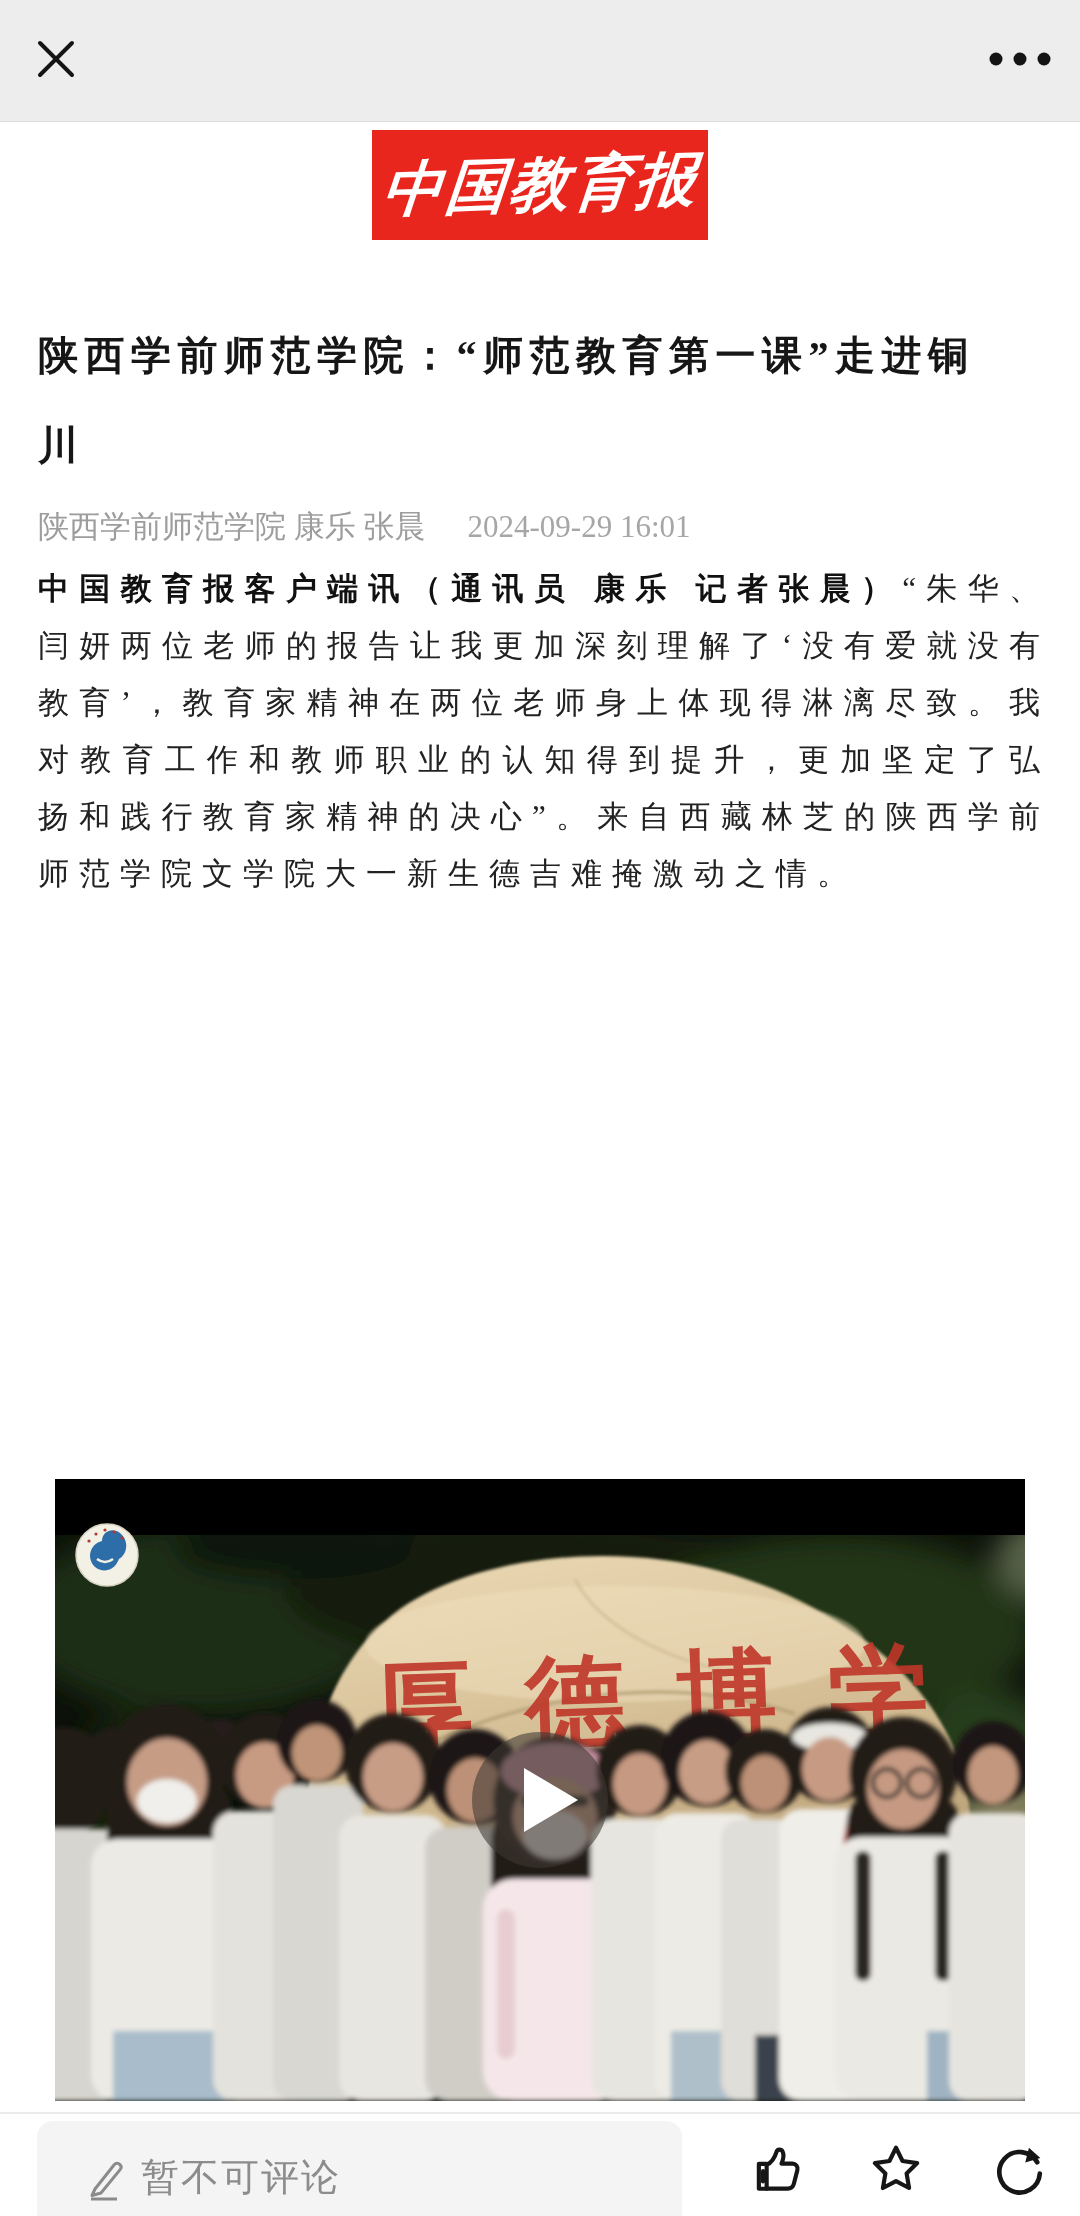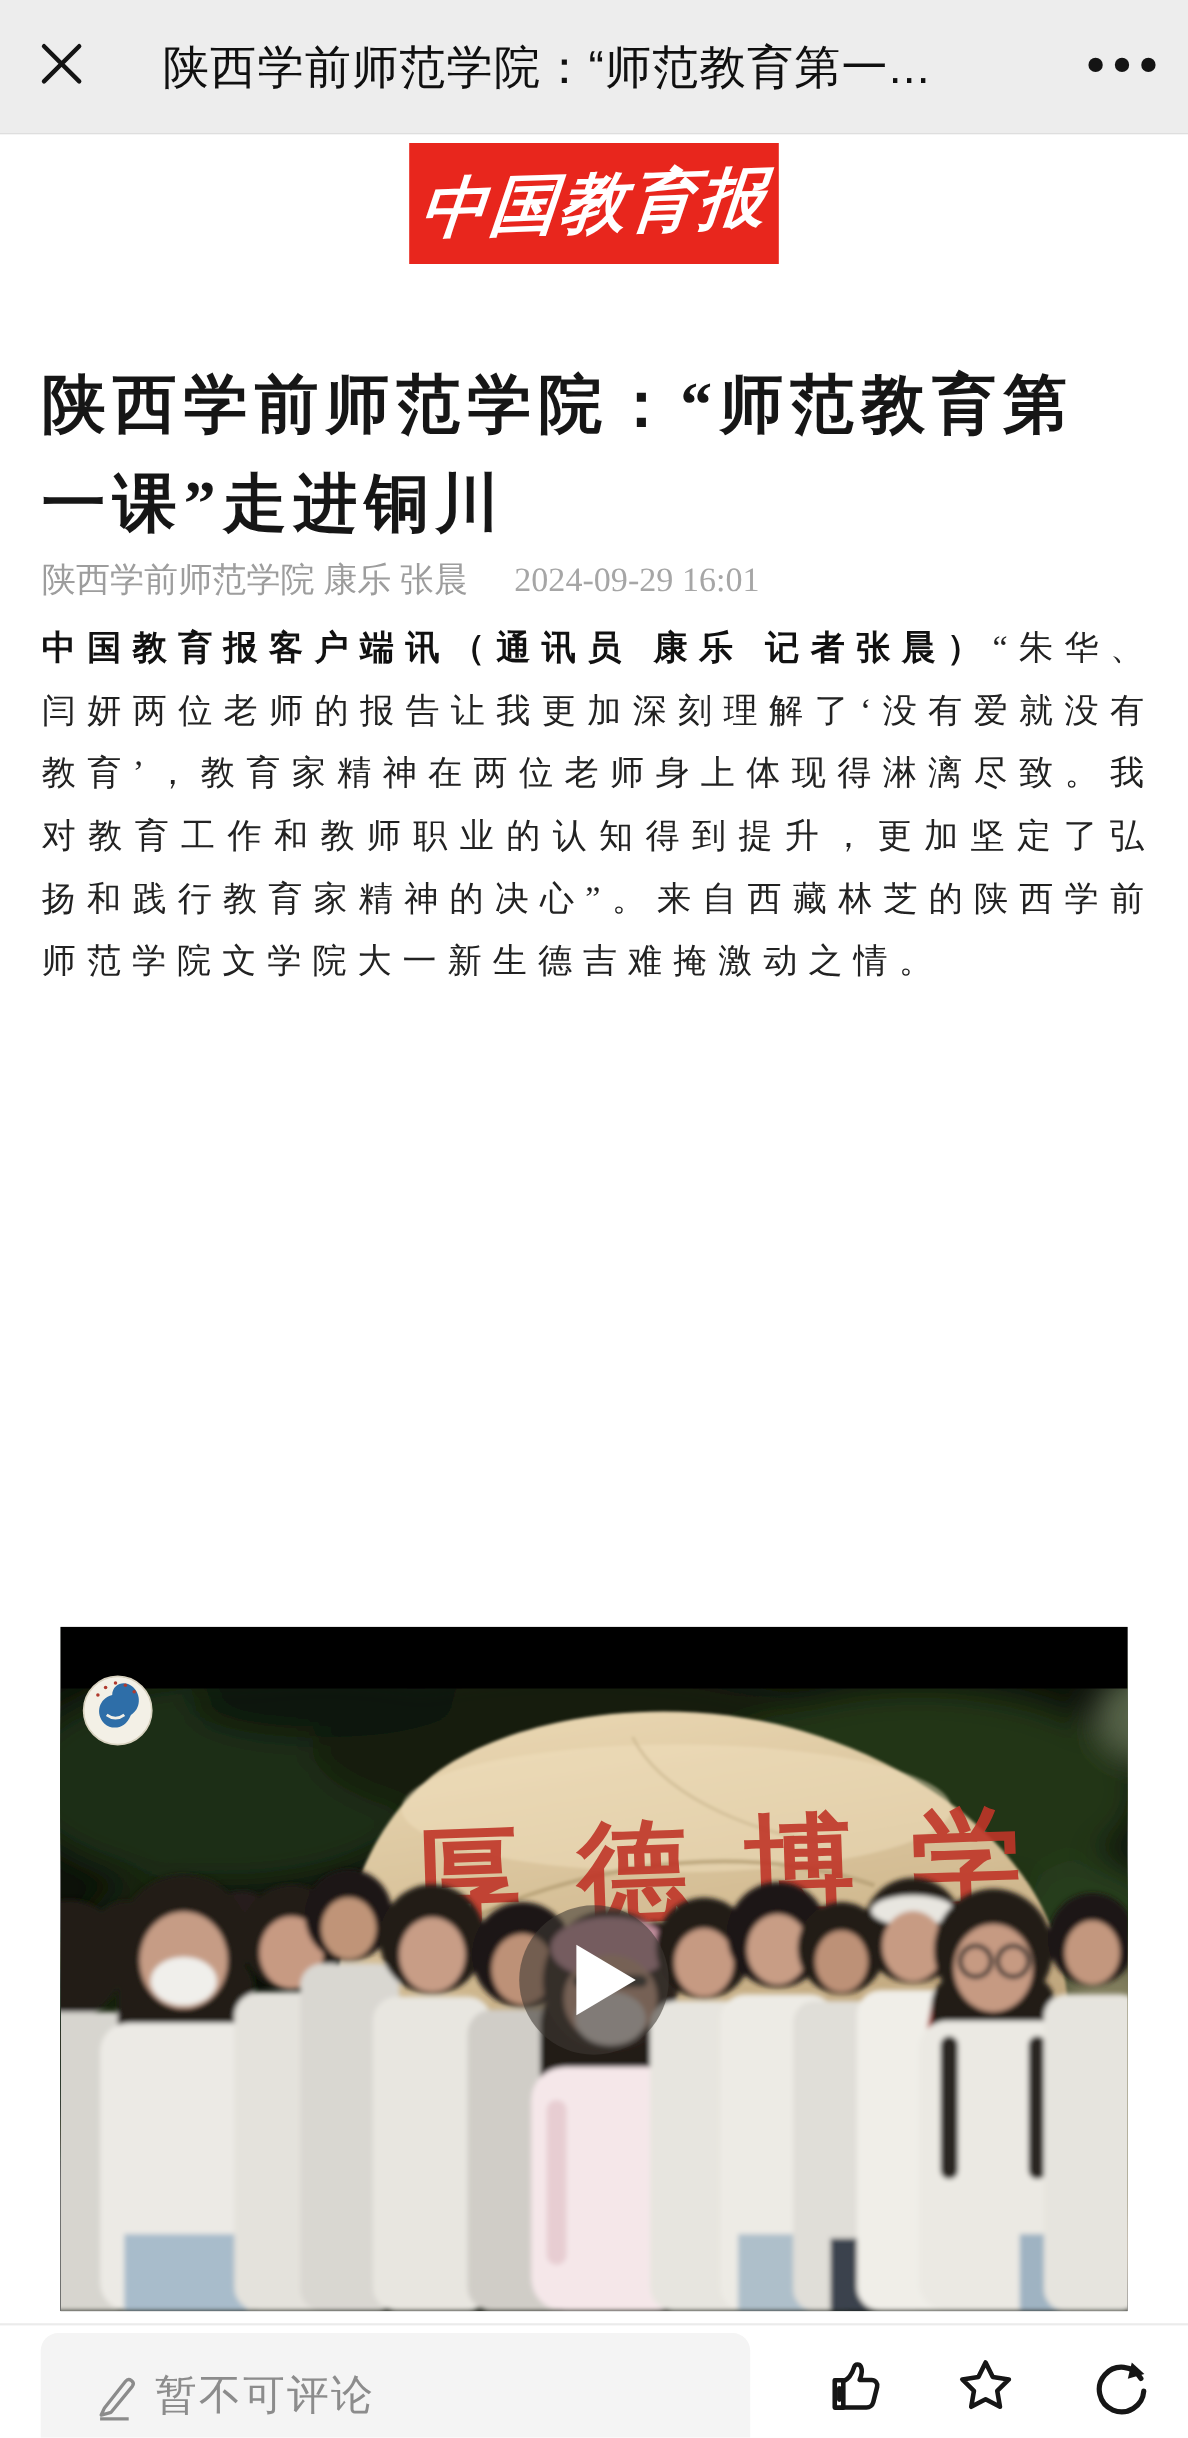--- a/index.html
+++ b/index.html
@@ -24,21 +24,21 @@
     position:absolute;top:130px;left:372px;width:336px;height:110px;
     background:#e8261d;display:flex;align-items:center;justify-content:center;
   }
   .logo-text{
     color:#ffffff;font-family:"Liberation Serif",serif;font-style:italic;font-weight:700;
     font-size:60px;letter-spacing:3px;transform:skewX(-7deg) rotate(-2deg);white-space:nowrap;
   }
   
   .article-title{
     position:absolute;top:284px;left:38px;width:960px;
-    font-family:"Liberation Serif",serif;font-size:58px;line-height:90px;
+    font-family:"Liberation Serif",serif;font-size:40px;line-height:90px;
     letter-spacing:6.5px;color:#161616;font-weight:600;
   }
   .byline{
     position:absolute;top:506px;left:38px;width:1004px;
     font-family:"Liberation Serif",serif;font-size:31px;color:#9d9d9d;white-space:nowrap;
   }
   .byline .ts{margin-left:42px;color:#a6a6a6;margin-top:24px;}
   .body-text{
     position:absolute;top:560px;left:38px;width:1012px;margin:0;
     font-family:"Liberation Serif",serif;font-size:31px;line-height:57px;
@@ -75,21 +75,20 @@
 <body>
 
 <div class="topbar">
   <div class="close-btn">
     <span>
       <svg width="46" height="46" viewBox="0 0 46 46">
           <path d="M7 7 L39 39 M39 7 L7 39" stroke="#141414" stroke-width="4" stroke-linecap="round" fill="none"></path>
         </svg>
     </span>
   </div>
-  <div class="topbar-title">陕西学前师范学院：“师范教育第一...</div>
   <div class="more-btn">
     <span>
       <svg width="66" height="20" viewBox="0 0 66 20">
         <circle cx="9" cy="10" r="6.5" fill="#141414"></circle>
           <circle cx="33" cy="10" r="6.5" fill="#141414"></circle>
           <circle cx="57" cy="10" r="6.5" fill="#141414"></circle>
       </svg>
     </span>
   </div>
 </div>

